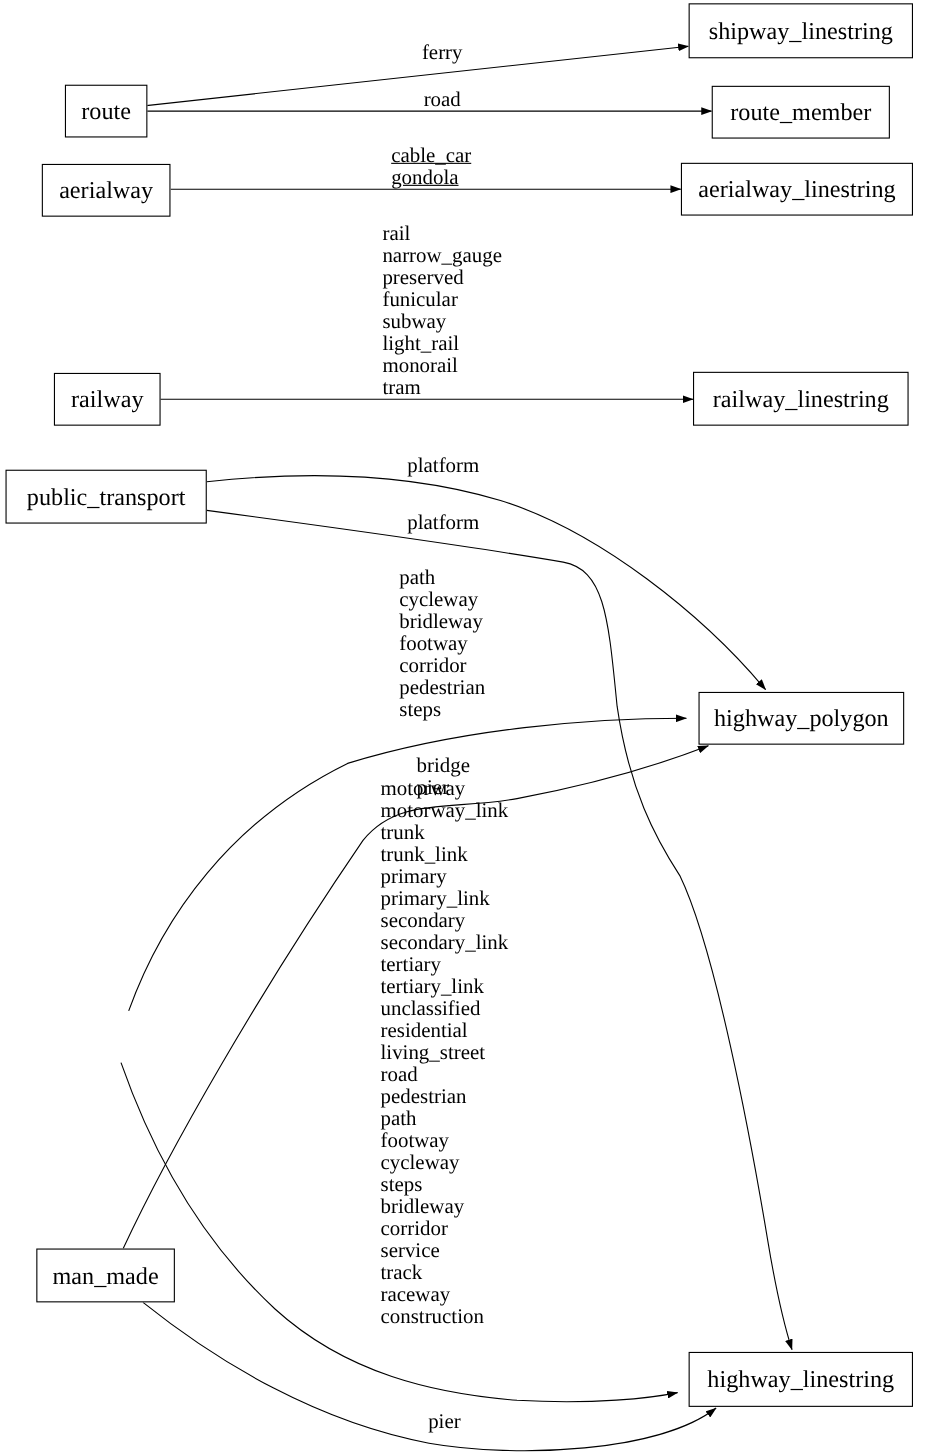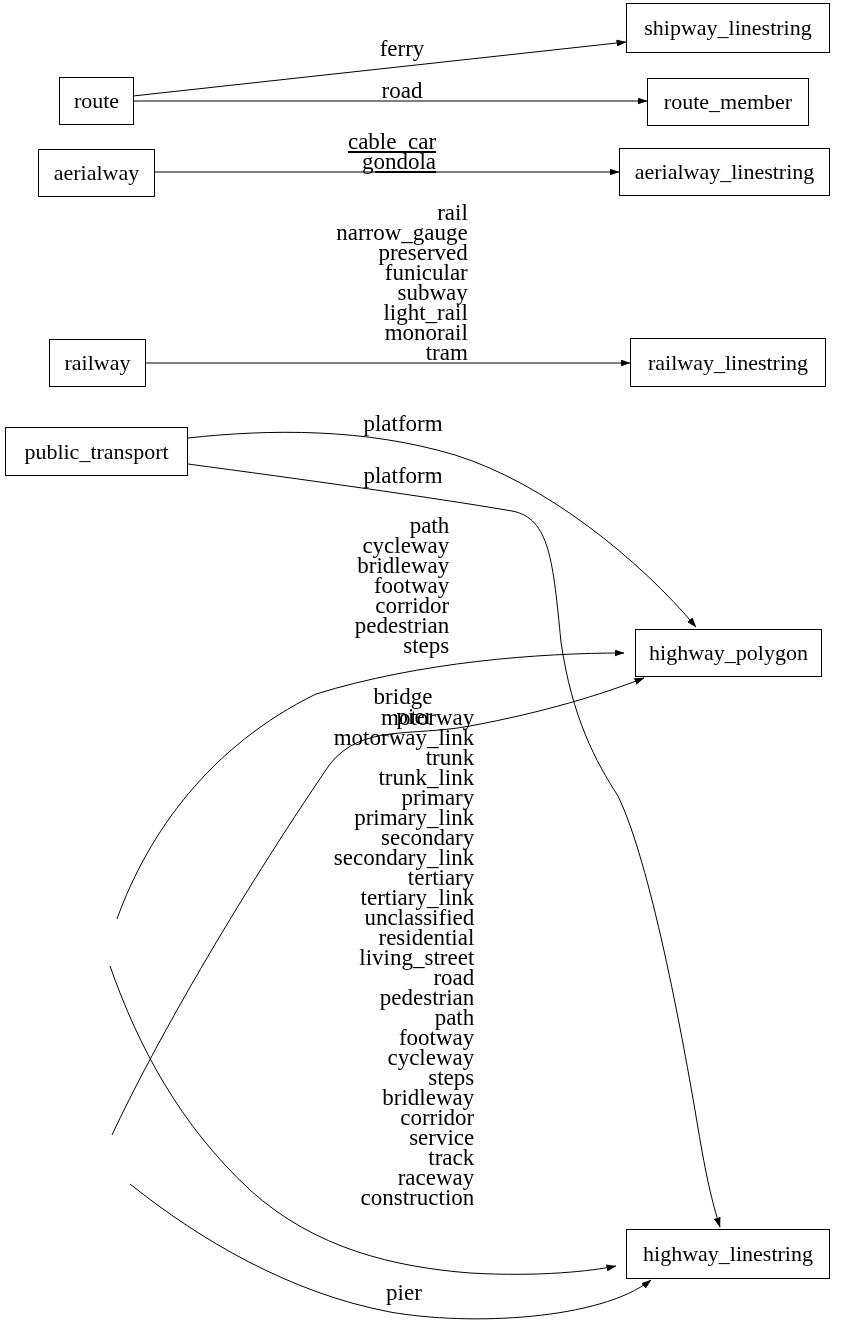--- a/index.html
+++ b/index.html
@@ -30,22 +30,22 @@
     display: flex;
     align-items: center;
     justify-content: center;
     font-size: 22px;
     line-height: 1;
     white-space: nowrap;
   }
   .edge-label {
     position: absolute;
     transform: translateX(-50%);
-    text-align: right;
-    font-size: 23px;
+    text-align: left;
+    font-size: 19px;
     line-height: 20px;
     white-space: pre-line;
   }
 </style>
 </head>
 <body>
 
 <div id="canvas">
 
   <svg id="edge-layer" viewBox="0 0 841 1324" xmlns="http://www.w3.org/2000/svg">
@@ -64,20 +64,21 @@
     <path class="edge" marker-end="url(#arrow)" d="M117,919 C148,833 210,746 316,694 C420,662 538,653 624,653"></path>
     <path class="edge" marker-end="url(#arrow)" d="M110,966 C138,1046 180,1125 250,1190 C315,1249 395,1267 470,1273 C540,1277 592,1271 616,1266"></path>
     <path class="edge" marker-end="url(#arrow)" d="M112,1135 C153,1047 235,903 330,764 C362,724 410,737 470,726 C545,712 600,695 644,678"></path>
     <path class="edge" marker-end="url(#arrow)" d="M130,1184 C200,1240 290,1293 390,1312 C470,1326 600,1320 651,1280"></path>
   </svg>
 
   <div class="node" style="left:59px; top:77px; width:75px; height:48px;">route</div>
   <div class="node" style="left:38px; top:149px; width:117px; height:48px;">aerialway</div>
   <div class="node" style="left:49px; top:339px; width:97px; height:48px;">railway</div>
   <div class="node" style="left:5px; top:427px; width:183px; height:49px;">public_transport</div>
+  <div class="node" style="left:33px; top:1135px; width:126px; height:49px;">man_made</div>
 
   <div class="node" style="left:626px; top:3px; width:204px; height:50px;">shipway_linestring</div>
   <div class="node" style="left:619px; top:148px; width:211px; height:48px;">aerialway_linestring</div>
   <div class="node" style="left:647px; top:78px; width:162px; height:48px;">route_member</div>
   <div class="node" style="left:630px; top:338px; width:196px; height:49px;">railway_linestring</div>
   <div class="node" style="left:635px; top:629px; width:187px; height:48px;">highway_polygon</div>
   <div class="node" style="left:626px; top:1229px; width:204px; height:50px;">highway_linestring</div>
 
   <div class="edge-label" style="left:402px; top:39px;">ferry</div>
   <div class="edge-label" style="left:402px; top:81px;">road</div>

